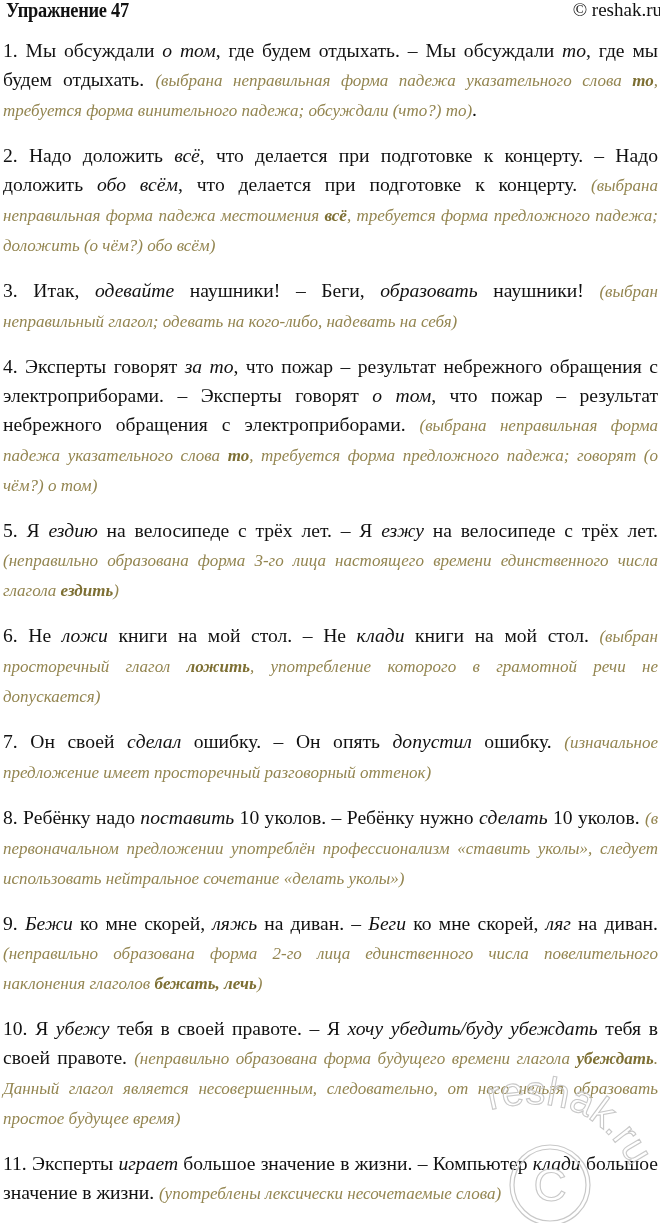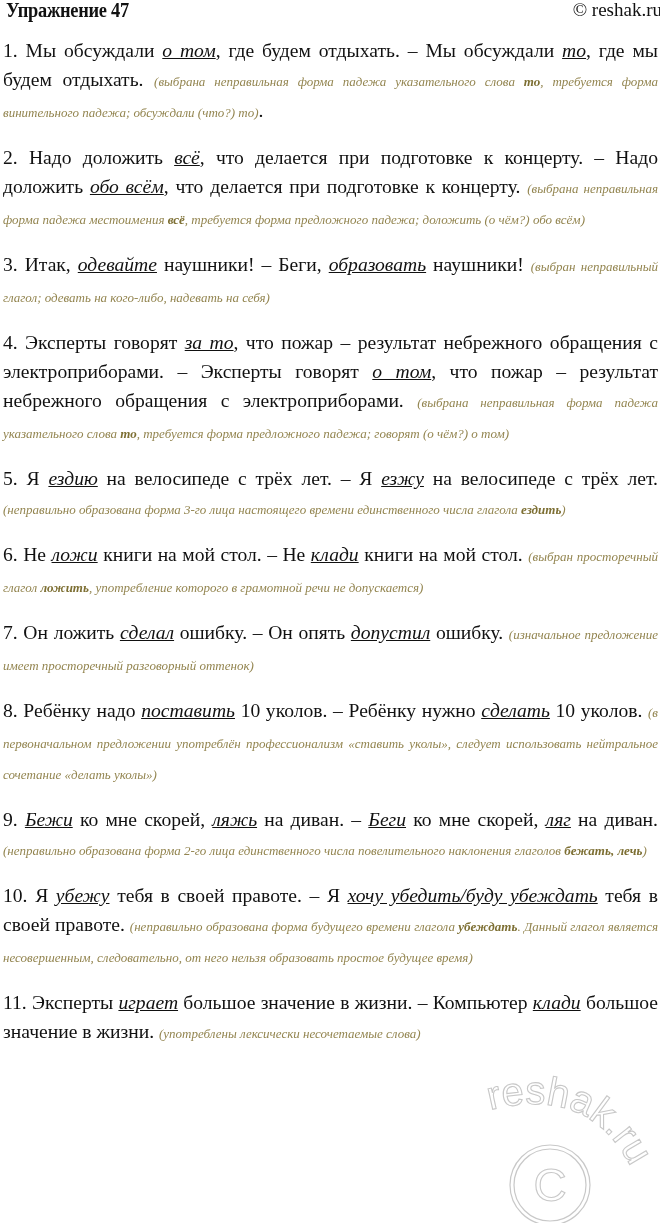--- a/index.html
+++ b/index.html
@@ -42,25 +42,25 @@
       left: 3px;
       top: 36px;
       width: 655px;
     }
     .item {
       font-size: 19.6px;
       line-height: 29px;
       text-align: justify;
       margin: 0 0 16px 0;
     }
-    .item i { font-style: italic; text-decoration: underline; }
+    .item i { font-style: italic; }
     .note {
       color: #938550;
       font-style: italic;
-      font-size: 13px;
+      font-size: 17px;
     }
     .note b { font-weight: bold; color: #7d6f33; }
 
     .watermark {
       position: absolute;
       left: 470px;
       top: 1075px;
       width: 200px;
       height: 160px;
       pointer-events: none;
@@ -74,21 +74,21 @@
   <div class="header-site">© reshak.ru</div>
 </div>
 
 <div class="content">
   <p class="item"><span>1.</span><span> Мы обсуждали </span><i>о том</i><span>, где будем отдыхать. – Мы обсуждали </span><i>то</i><span>, где мы будем отдыхать. </span><span class="note">(выбрана неправильная форма падежа указательного слова </span><span class="note"><b>то</b></span><span class="note">, требуется форма винительного падежа; обсуждали (что?) то)</span><span>.</span></p>
   <p class="item"><span>2.</span><span> Надо доложить </span><i>всё</i><span>, что делается при подготовке к концерту. – Надо доложить </span><i>обо всём</i><span>, что делается при подготовке к концерту. </span><span class="note">(выбрана неправильная форма падежа местоимения </span><span class="note"><b>всё</b></span><span class="note">, требуется форма предложного падежа; доложить (о чём?) обо всём)</span></p>
   <p class="item"><span>3.</span><span> Итак, </span><i>одевайте</i><span> наушники! – Беги, </span><i>образовать</i><span> наушники! </span><span class="note">(выбран неправильный глагол; одевать на кого-либо, надевать на себя)</span></p>
   <p class="item"><span>4.</span><span> Эксперты говорят </span><i>за то</i><span>, что пожар – результат небрежного обращения с электроприборами. – Эксперты говорят </span><i>о том</i><span>, что пожар – результат небрежного обращения с электроприборами. </span><span class="note">(выбрана неправильная форма падежа указательного слова </span><span class="note"><b>то</b></span><span class="note">, требуется форма предложного падежа; говорят (о чём?) о том)</span></p>
   <p class="item"><span>5.</span><span> Я </span><i>ездию</i><span> на велосипеде с трёх лет. – Я </span><i>езжу</i><span> на велосипеде с трёх лет. </span><span class="note">(неправильно образована форма 3-го лица настоящего времени единственного числа глагола </span><span class="note"><b>ездить</b></span><span class="note">)</span></p>
   <p class="item"><span>6.</span><span> Не </span><i>ложи</i><span> книги на мой стол. – Не </span><i>клади</i><span> книги на мой стол. </span><span class="note">(выбран просторечный глагол </span><span class="note"><b>ложить</b></span><span class="note">, употребление которого в грамотной речи не допускается)</span></p>
-  <p class="item"><span>7.</span><span> Он ложить </span><i>сделал</i><span> ошибку. – Он опять </span><i>допустил</i><span> ошибку. </span><span class="note">(изначальное предложение имеет просторечный разговорный оттенок)</span></p>
+  <p class="item"><span>7.</span><span> Он своей </span><i>сделал</i><span> ошибку. – Он опять </span><i>допустил</i><span> ошибку. </span><span class="note">(изначальное предложение имеет просторечный разговорный оттенок)</span></p>
   <p class="item"><span>8.</span><span> Ребёнку надо </span><i>поставить</i><span> 10 уколов. – Ребёнку нужно </span><i>сделать</i><span> 10 уколов. </span><span class="note">(в первоначальном предложении употреблён профессионализм «ставить уколы», следует использовать нейтральное сочетание «делать уколы»)</span></p>
   <p class="item"><span>9.</span><span> </span><i>Бежи</i><span> ко мне скорей, </span><i>ляжь</i><span> на диван. – </span><i>Беги</i><span> ко мне скорей, </span><i>ляг</i><span> на диван. </span><span class="note">(неправильно образована форма 2-го лица единственного числа повелительного наклонения глаголов </span><span class="note"><b>бежать, лечь</b></span><span class="note">)</span></p>
   <p class="item"><span>10.</span><span> Я </span><i>убежу</i><span> тебя в своей правоте. – Я </span><i>хочу убедить/буду убеждать</i><span> тебя в своей правоте. </span><span class="note">(неправильно образована форма будущего времени глагола </span><span class="note"><b>убеждать</b></span><span class="note">. Данный глагол является несовершенным, следовательно, от него нельзя образовать простое будущее время)</span></p>
   <p class="item"><span>11.</span><span> Эксперты </span><i>играет</i><span> большое значение в жизни. – Компьютер </span><i>клади</i><span> большое значение в жизни. </span><span class="note">(употреблены лексически несочетаемые слова)</span></p>
 </div>
 
 <svg class="watermark" viewBox="0 0 200 160" xmlns="http://www.w3.org/2000/svg">
   <defs>
     <path id="wm-arc" d="M 20 35 Q 140 5 175 130" fill="none"></path>
   </defs>

